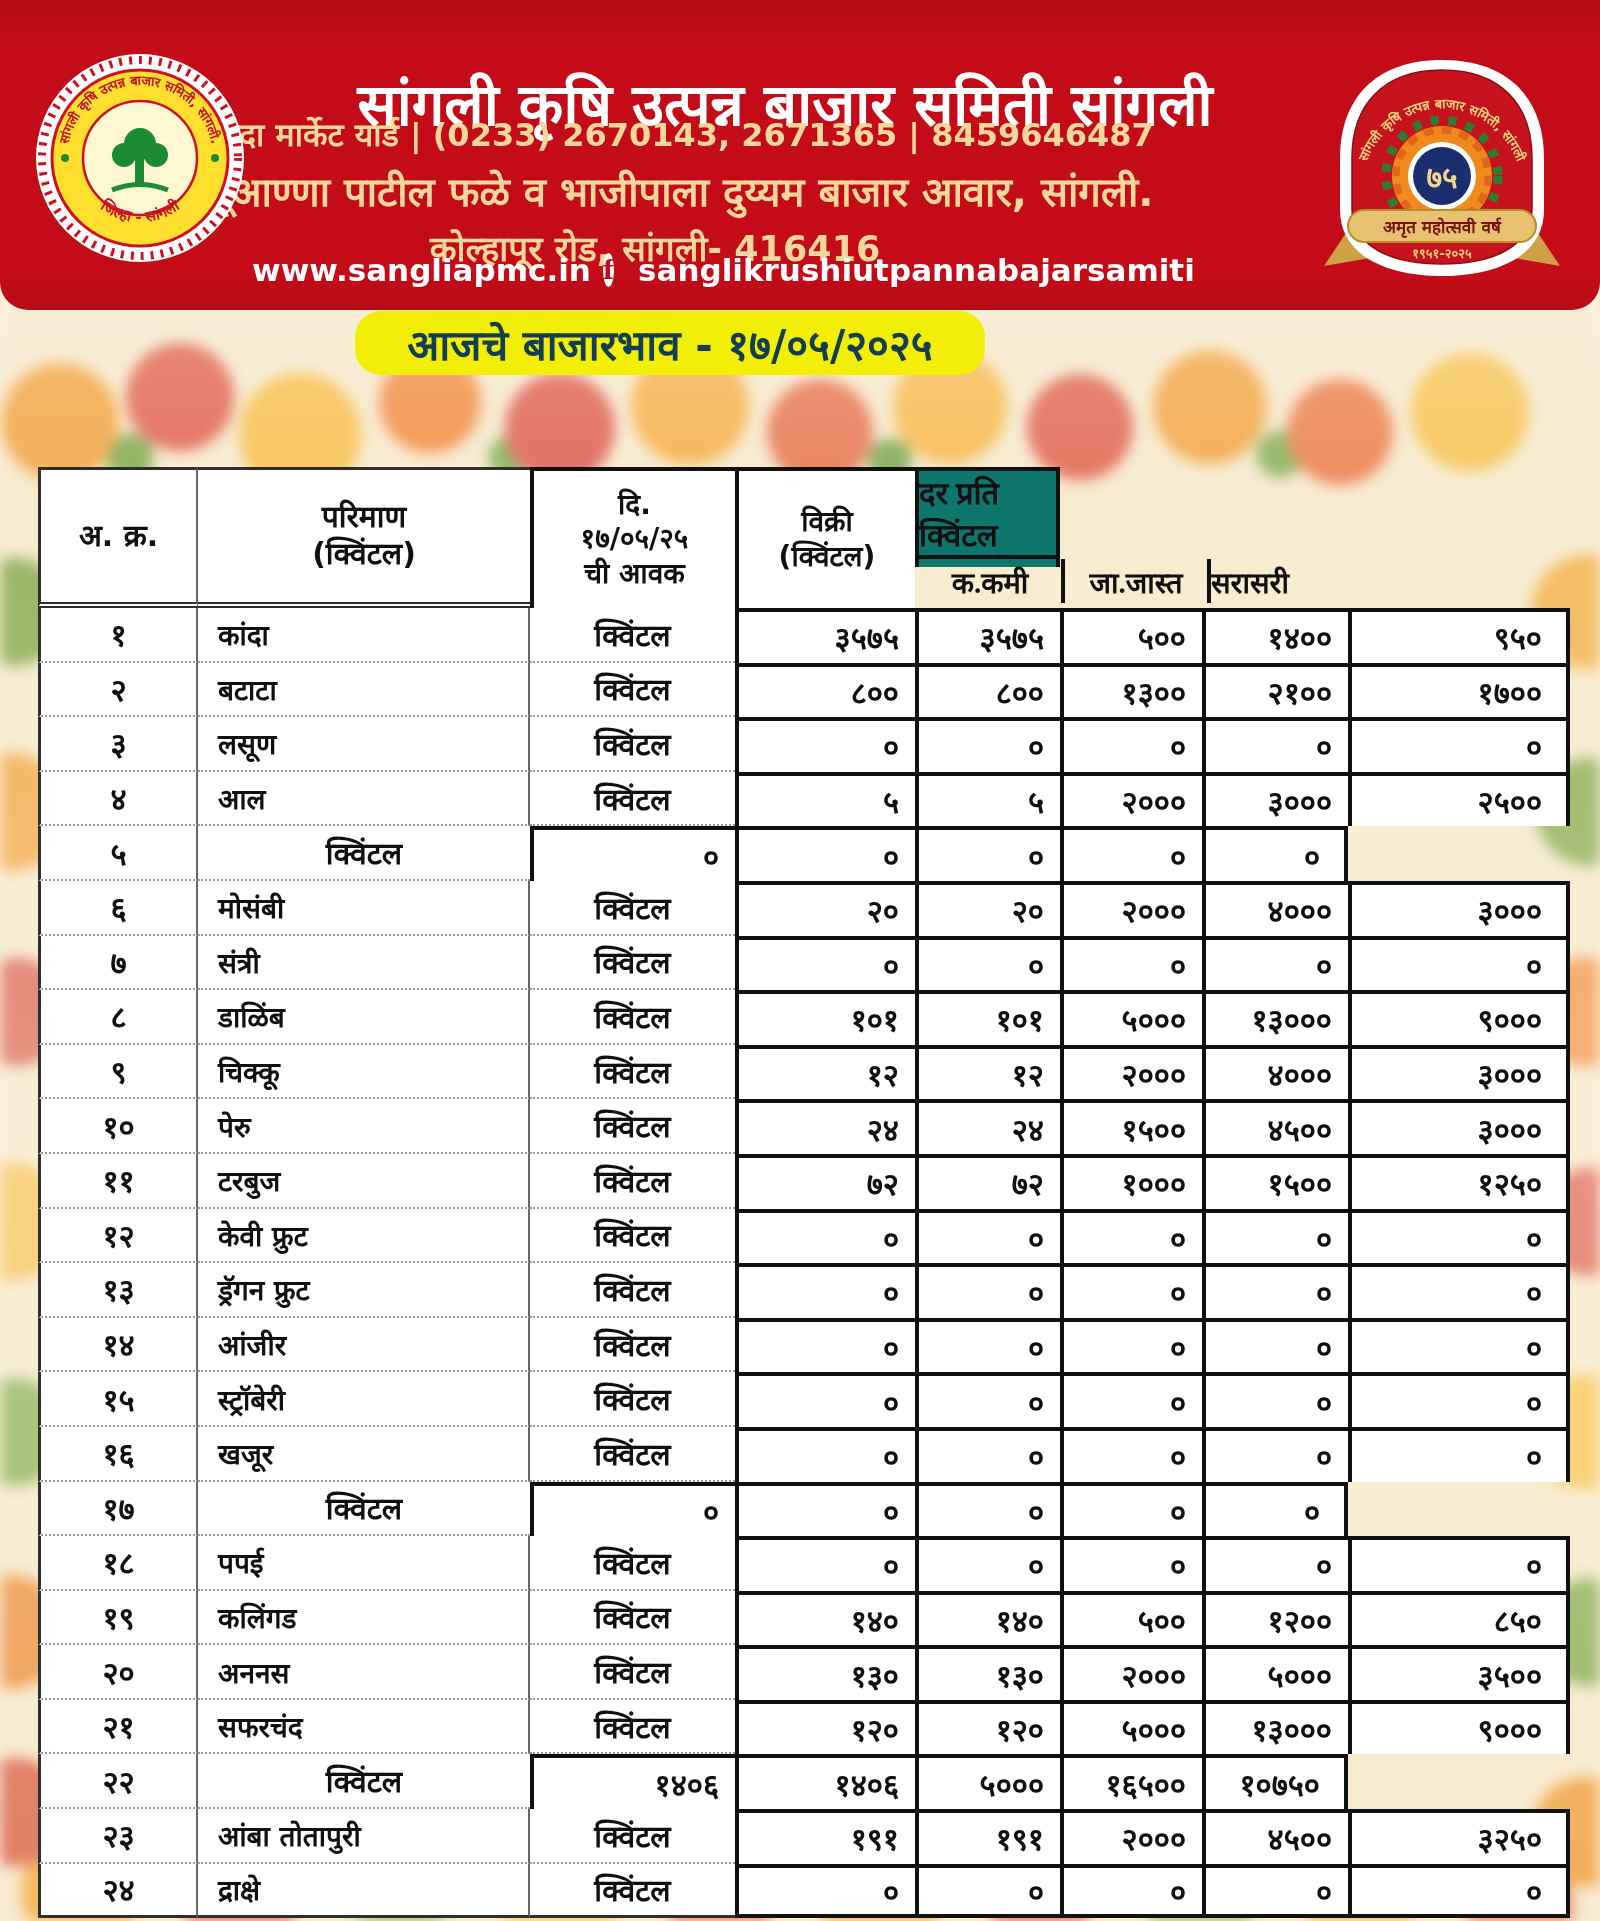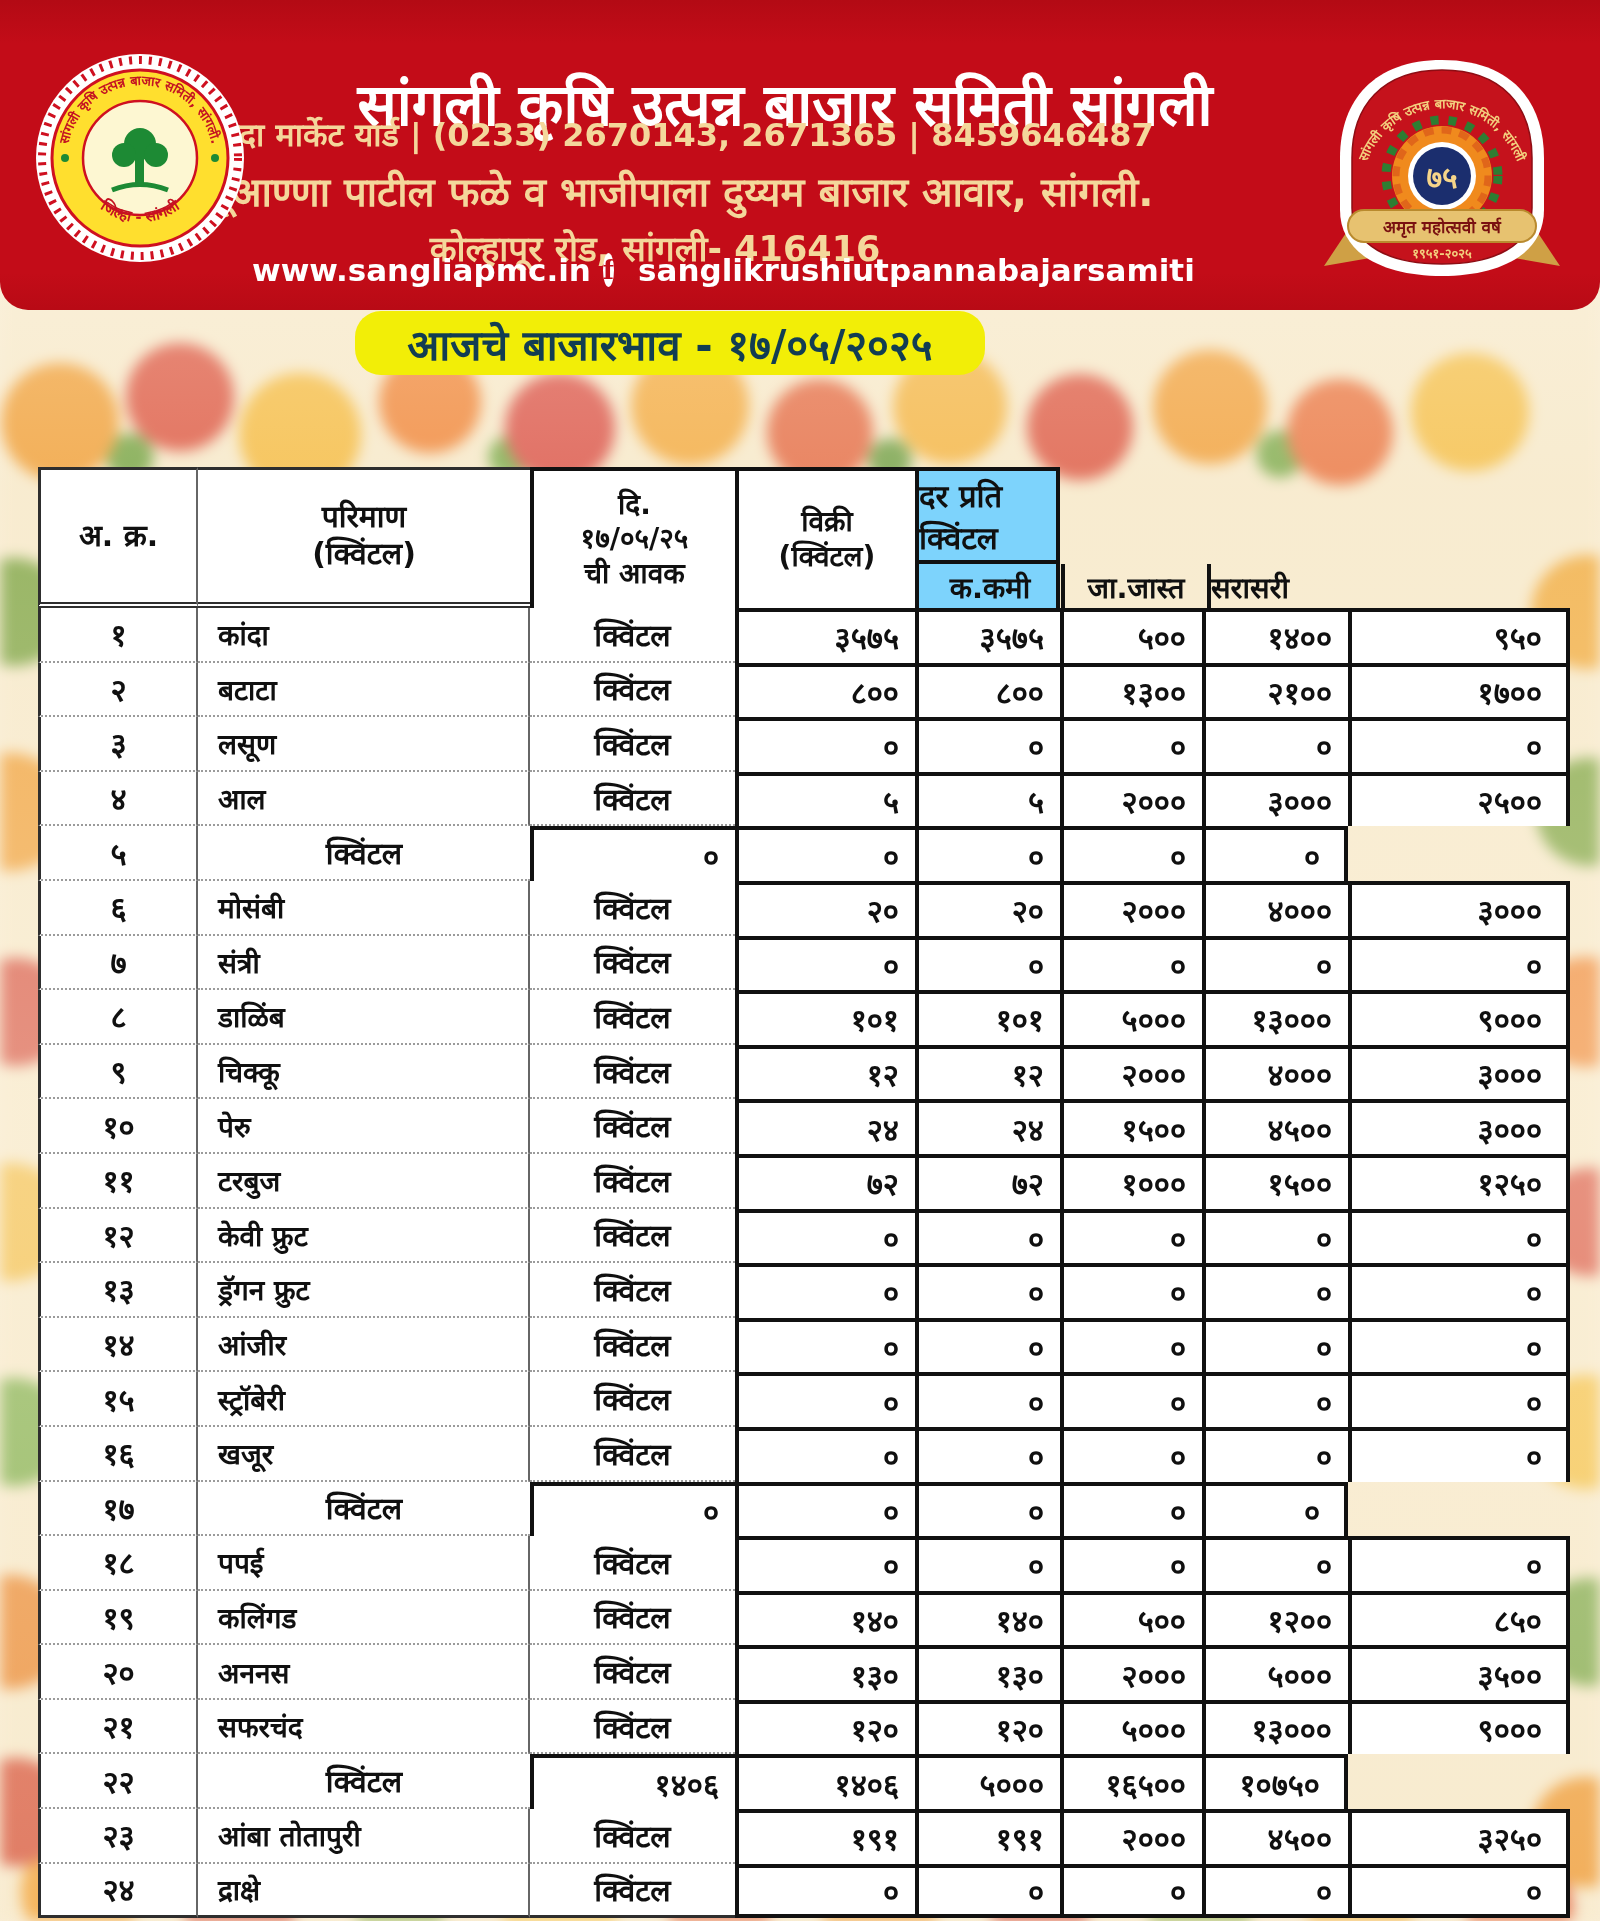--- a/index.html
+++ b/index.html
@@ -76,22 +76,22 @@
 
   
   .tbl{position:absolute;left:38px;top:467px;width:1532px;z-index:4;color:#101010;}
   .thead{display:grid;grid-template-columns:160px 332px 205px 180px 145px 510px;}
   .h{background:#fff;display:flex;align-items:center;justify-content:center;text-align:center;
      font-weight:700;white-space:pre-line;box-sizing:border-box;line-height:1.22;}
   .hL{height:141px;font-size:30px;border-top:3px solid #2e2e2e;border-bottom:6px double #2e2e2e;}
   .h1{border-left:3px solid #2e2e2e;border-right:2px solid #666;}
   .h2{border-right:2px solid #666;}
   .hR{height:141px;font-size:28px;border-top:4px solid #111;border-left:4px solid #111;background:#fff;box-sizing:border-box;}
-  .hgroup{height:141px;border-top:4px solid #111;border-left:4px solid #111;border-right:4px solid #111;
-     box-sizing:border-box;display:flex;flex-direction:column;background:#7dd3fc;}
+  .hgroup{height:100px;border-top:4px solid #111;border-left:4px solid #111;border-right:4px solid #111;
+     box-sizing:border-box;display:flex;flex-direction:column;background:#0f766e;font-family:Liberation Serif, serif;}
   .gtitle{flex:1;display:flex;align-items:center;justify-content:center;font-size:31px;font-weight:700;}
   .subs{display:grid;grid-template-columns:142px 146px 1fr;border-top:4px solid #111;}
   .subs div{display:flex;align-items:center;justify-content:center;height:44px;font-size:29px;font-weight:700;box-sizing:border-box;}
   .subs div + div{border-left:4px solid #111;}
 
   .trow{display:grid;grid-template-columns:160px 332px 205px 180px 145px 142px 146px 222px;height:54.6px;}
   .c{background:#fff;display:flex;align-items:center;box-sizing:border-box;font-weight:700;white-space:nowrap;}
   .c1{justify-content:center;border-left:3px solid #2e2e2e;border-right:2px solid #666;font-size:31px;}
   .c2{padding-left:20px;border-right:2px solid #666;font-size:28px;}
   .c3{justify-content:center;font-size:30px;}

